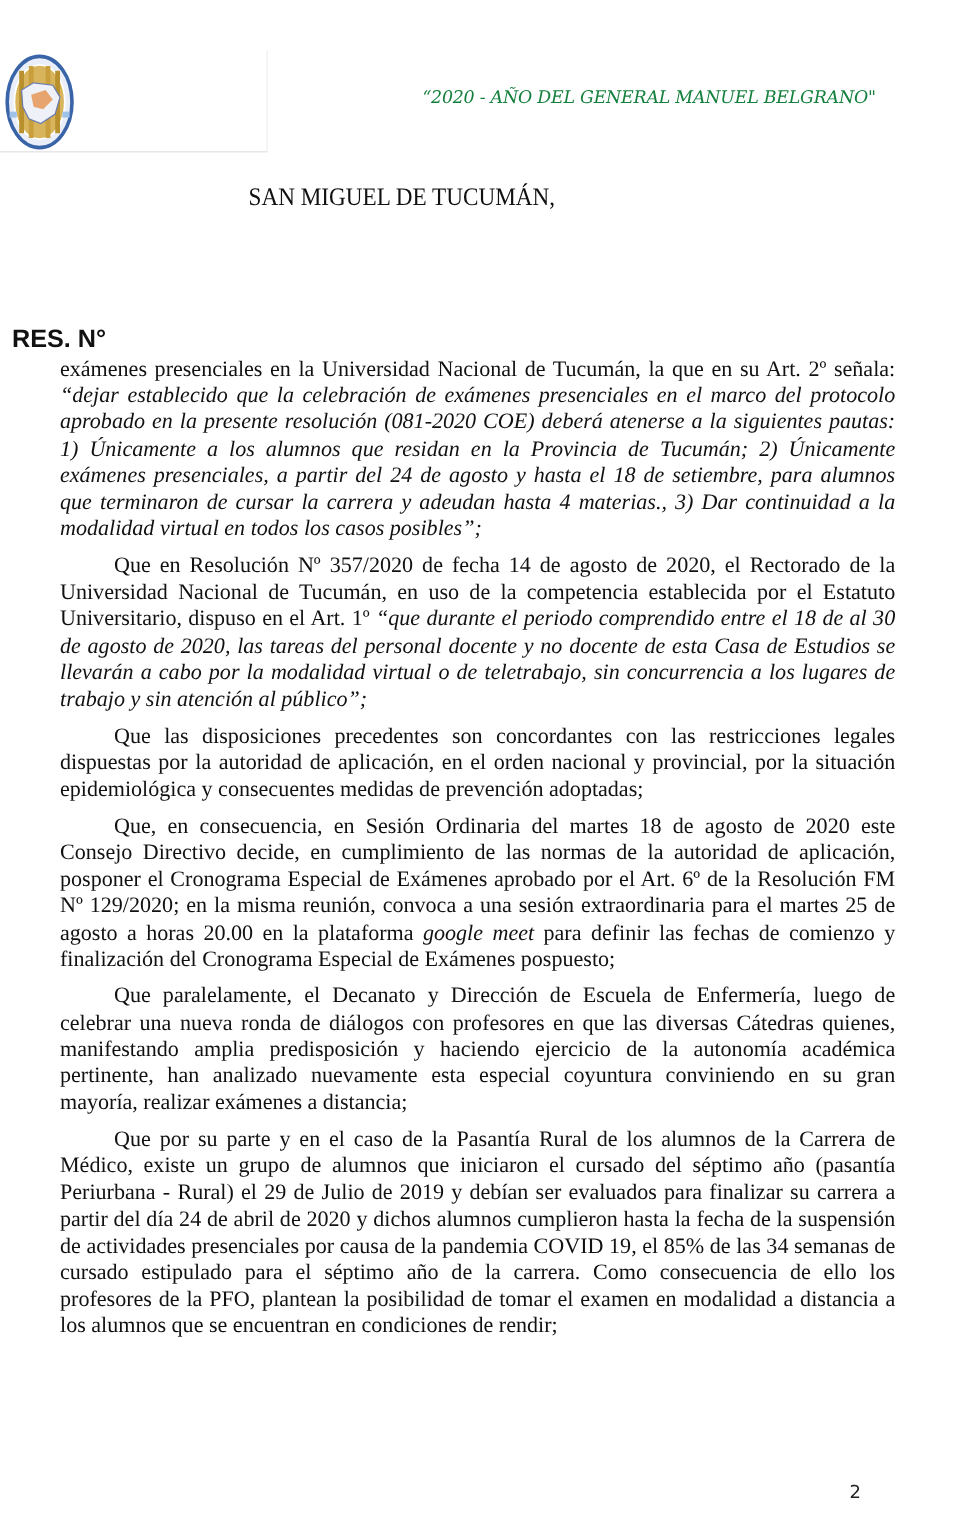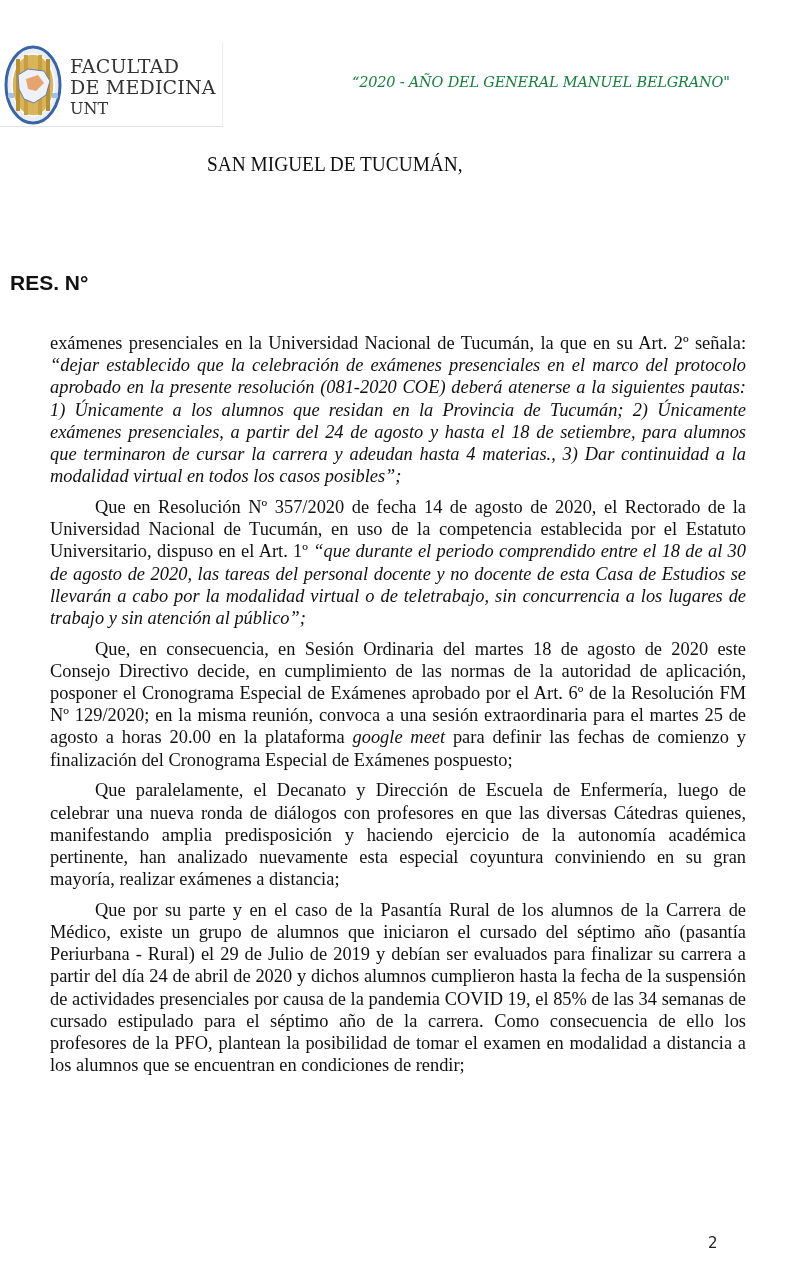--- a/index.html
+++ b/index.html
@@ -26,21 +26,21 @@
     padding-left: 6px; box-sizing: border-box; text-indent: 0;
   }
   .city span { display: inline-block; transform: scaleX(0.92); margin-left: 0px; }
   .res {
     position: absolute; left: 10px; top: 271px;
     font-family: Liberation Sans, sans-serif; font-weight: bold; font-size: 21px;
   }
   .body-text {
     position: absolute; left: 50px; top: 296px; width: 696px;
     font-family: "Liberation Serif", serif; font-size: 18.4px; line-height: 22.2px;
-    text-align: justify; color: #111; margin-top: 36px;
+    text-align: justify; color: #111;
   }
   .para { margin: 0 0 8.5px 0; text-indent: 45px; }
   .para.first { text-indent: 0; }
   .para i { font-style: italic; }
   .page-num {
     position: absolute; left: 708px; top: 1234px;
     font-family: "DejaVu Sans", sans-serif; font-size: 15px; color: #222;
   }
 </style>
 </head>
@@ -52,34 +52,30 @@
     <ellipse cx="29" cy="40" rx="21" ry="31" fill="#d8b45c" stroke="#fff" stroke-width="1.5"></ellipse>
     <rect x="12" y="14" width="4" height="52" fill="#b8902e"></rect>
     <rect x="20" y="10" width="4" height="60" fill="#c99e3c"></rect>
     <rect x="34" y="10" width="4" height="60" fill="#c99e3c"></rect>
     <rect x="42" y="14" width="4" height="52" fill="#b8902e"></rect>
     <path d="M14 30 L24 24 L40 26 L46 36 L42 50 L30 58 L20 54 L15 44 Z" fill="#eef1f8" stroke="#6a7bb0" stroke-width="1"></path>
     <path d="M22 34 L34 30 L40 38 L32 46 L24 44 Z" fill="#e8a46e"></path>
     <rect x="4" y="48" width="6" height="5" fill="#9fc3e8"></rect>
     <rect x="48" y="48" width="6" height="5" fill="#9fc3e8"></rect>
   </svg>
-  <div class="logo-text">
-    <span class="l1">FACULTAD</span>
-    <span class="l2">DE MEDICINA</span>
-    <span class="l3">UNT</span>
-  </div>
 </div>
 
 <div class="motto">“2020 - AÑO DEL GENERAL MANUEL BELGRANO"</div>
 
 <div class="city"><span>SAN MIGUEL DE TUCUMÁN,</span></div>
 
 <div class="res">RES. N°</div>
 
 <div class="body-text" id="doc-body">
     <p class="para first"><span>exámenes presenciales en la Universidad Nacional de Tucumán, la que en su Art. 2º señala: </span><i>“dejar establecido que la celebración de exámenes presenciales en el marco del protocolo aprobado en la presente resolución (081-2020 COE) deberá atenerse a la siguientes pautas: 1) Únicamente a los alumnos que residan en la Provincia de Tucumán; 2) Únicamente exámenes presenciales, a partir del 24 de agosto y hasta el 18 de setiembre, para alumnos que terminaron de cursar la carrera y adeudan hasta 4 materias., 3) Dar continuidad a la modalidad virtual en todos los casos posibles”;</i></p>
     <p class="para"><span>Que en Resolución Nº 357/2020 de fecha 14 de agosto de 2020, el Rectorado de la Universidad Nacional de Tucumán, en uso de la competencia establecida por el Estatuto Universitario, dispuso en el Art. 1º </span><i>“que durante el periodo comprendido entre el 18 de al 30 de agosto de 2020, las tareas del personal docente y no docente de esta Casa de Estudios se llevarán a cabo por la modalidad virtual o de teletrabajo, sin concurrencia a los lugares de trabajo y sin atención al público”;</i></p>
+    <p class="para"><span>Que las disposiciones precedentes son concordantes con las restricciones legales dispuestas por la autoridad de aplicación, en el orden nacional y provincial, por la situación epidemiológica y consecuentes medidas de prevención adoptadas;</span></p>
     <p class="para"><span>Que, en consecuencia, en Sesión Ordinaria del martes 18 de agosto de 2020 este Consejo Directivo decide, en cumplimiento de las normas de la autoridad de aplicación, posponer el Cronograma Especial de Exámenes aprobado por el Art. 6º de la Resolución FM Nº 129/2020; en la misma reunión, convoca a una sesión extraordinaria para el martes 25 de agosto a horas 20.00 en la plataforma </span><i>google meet</i><span> para definir las fechas de comienzo y finalización del Cronograma Especial de Exámenes pospuesto;</span></p>
     <p class="para"><span>Que paralelamente, el Decanato y Dirección de Escuela de Enfermería, luego de celebrar una nueva ronda de diálogos con profesores en que las diversas Cátedras quienes, manifestando amplia predisposición y haciendo ejercicio de la autonomía académica pertinente, han analizado nuevamente esta especial coyuntura conviniendo en su gran mayoría, realizar exámenes a distancia;</span></p>
     <p class="para"><span>Que por su parte y en el caso de la Pasantía Rural de los alumnos de la Carrera de Médico, existe un grupo de alumnos que iniciaron el cursado del séptimo año (pasantía Periurbana - Rural) el 29 de Julio de 2019 y debían ser evaluados para finalizar su carrera a partir del día 24 de abril de 2020 y dichos alumnos cumplieron hasta la fecha de la suspensión de actividades presenciales por causa de la pandemia COVID 19, el 85% de las 34 semanas de cursado estipulado para el séptimo año de la carrera. Como consecuencia de ello los profesores de la PFO, plantean la posibilidad de tomar el examen en modalidad a distancia a los alumnos que se encuentran en condiciones de rendir;</span></p>
   </div>
 
 <div class="page-num">2</div>
 
 </body></html>

